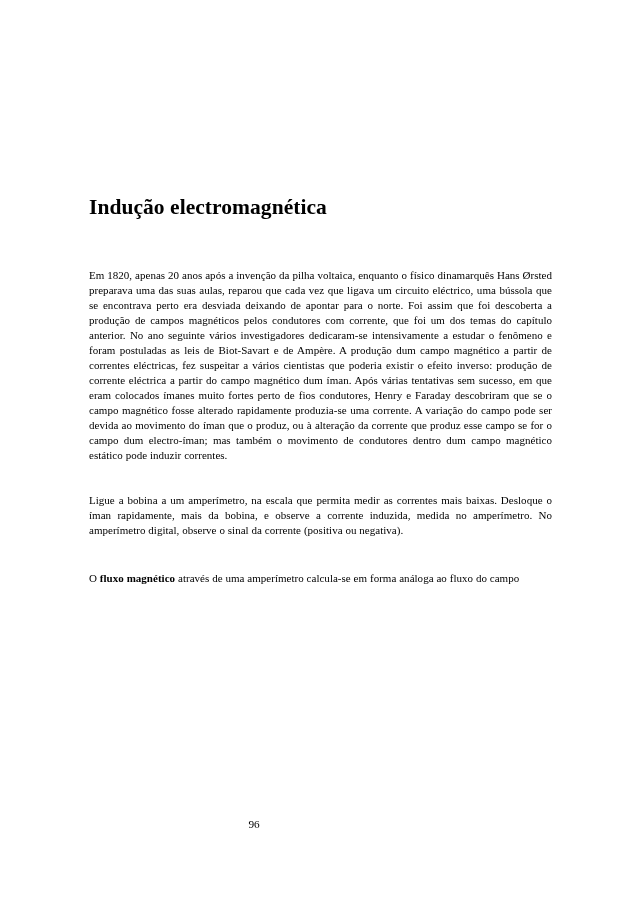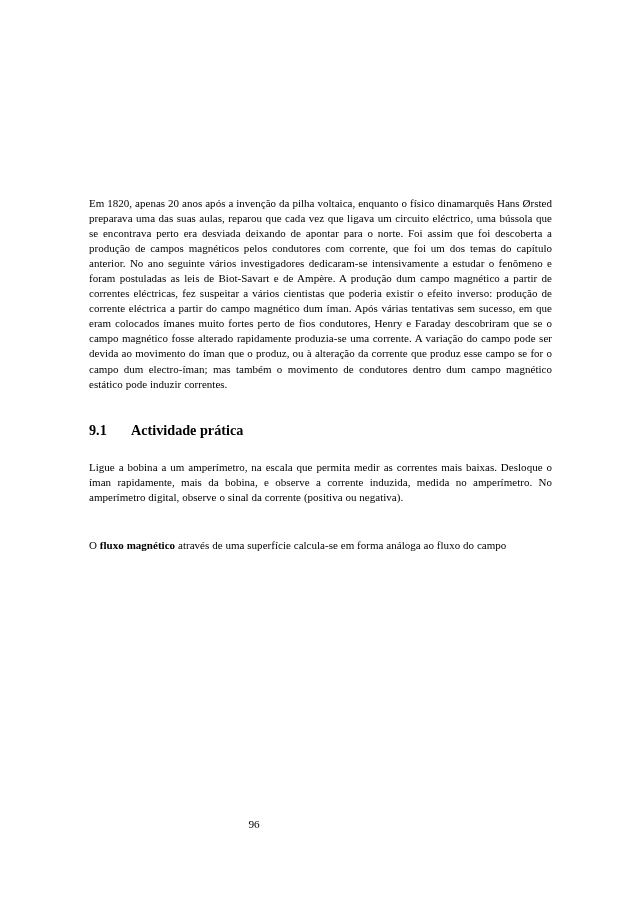--- a/index.html
+++ b/index.html
@@ -90,34 +90,31 @@
   }
 </style>
 </head>
 <body>
 
 <div class="page">
 
   <div class="content">
 
 
+    <h1 class="chapter-title">Indução electromagnética</h1>
 
     <p class="body-text">Em 1820, apenas 20 anos após a invenção da pilha voltaica, enquanto o físico dinamarquês Hans Ørsted preparava uma das suas aulas, reparou que cada vez que ligava um circuito eléctrico, uma bússola que se encontrava perto era desviada deixando de apontar para o norte. Foi assim que foi descoberta a produção de campos magnéticos pelos condutores com corrente, que foi um dos temas do capítulo anterior. No ano seguinte vários investigadores dedicaram-se intensivamente a estudar o fenômeno e foram postuladas as leis de Biot-Savart e de Ampère. A produção dum campo magnético a partir de correntes eléctricas, fez suspeitar a vários cientistas que poderia existir o efeito inverso: produção de corrente eléctrica a partir do campo magnético dum íman. Após várias tentativas sem sucesso, em que eram colocados ímanes muito fortes perto de fios condutores, Henry e Faraday descobriram que se o campo magnético fosse alterado rapidamente produzia-se uma corrente. A variação do campo pode ser devida ao movimento do íman que o produz, ou à alteração da corrente que produz esse campo se for o campo dum electro-íman; mas também o movimento de condutores dentro dum campo magnético estático pode induzir correntes.</p>
 
     <div class="section">
-      <h2 class="section-heading">
-        <span class="section-num">9.1</span>
-        <span class="section-name">Actividade prática</span>
-      </h2>
       <p class="body-text">Ligue a bobina a um amperímetro, na escala que permita medir as correntes mais baixas. Desloque o íman rapidamente, mais da bobina, e observe a corrente induzida, medida no amperímetro. No amperímetro digital, observe o sinal da corrente (positiva ou negativa).</p>
     </div>
 
     <div class="section sec2-gap">
       <p class="body-text para-gap">
-        <span>O </span><span class="bold-term">fluxo magnético</span><span> através de uma superfície calcula-se em forma análoga ao fluxo do campo</span>
+        <span>O </span><span class="bold-term">fluxo magnético</span><span> através de uma amperímetro calcula-se em forma análoga ao fluxo do campo</span>
       </p>
     </div>
 
   </div>
 
   <div class="page-number">96</div>
 
 </div>
 
 </body></html>

